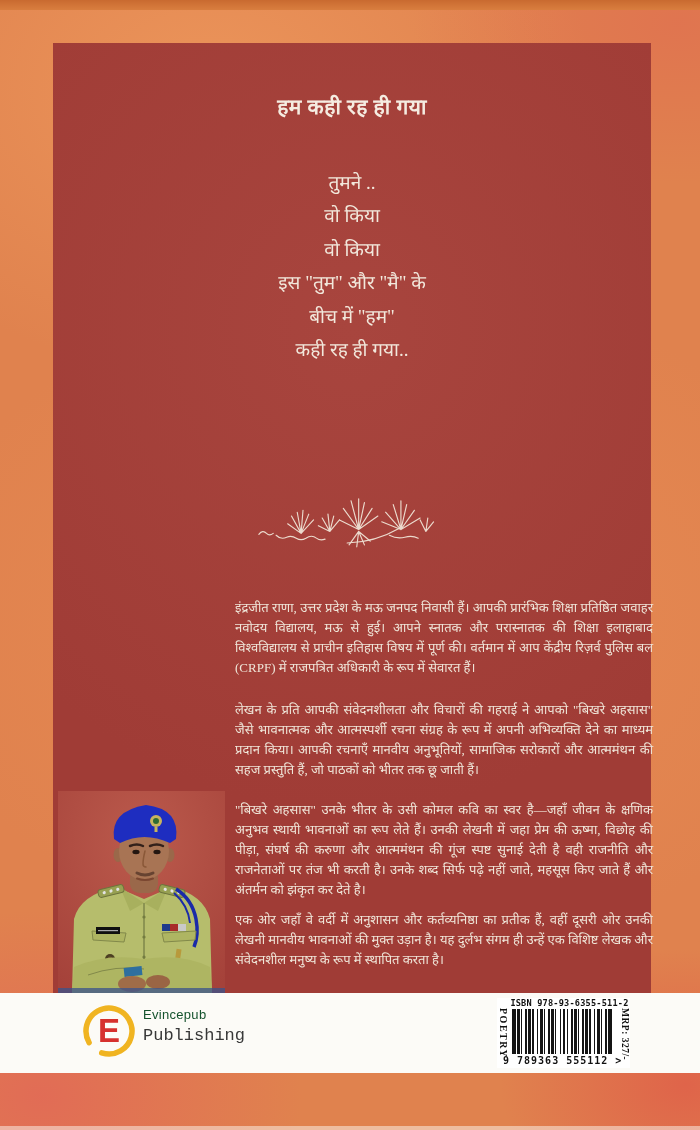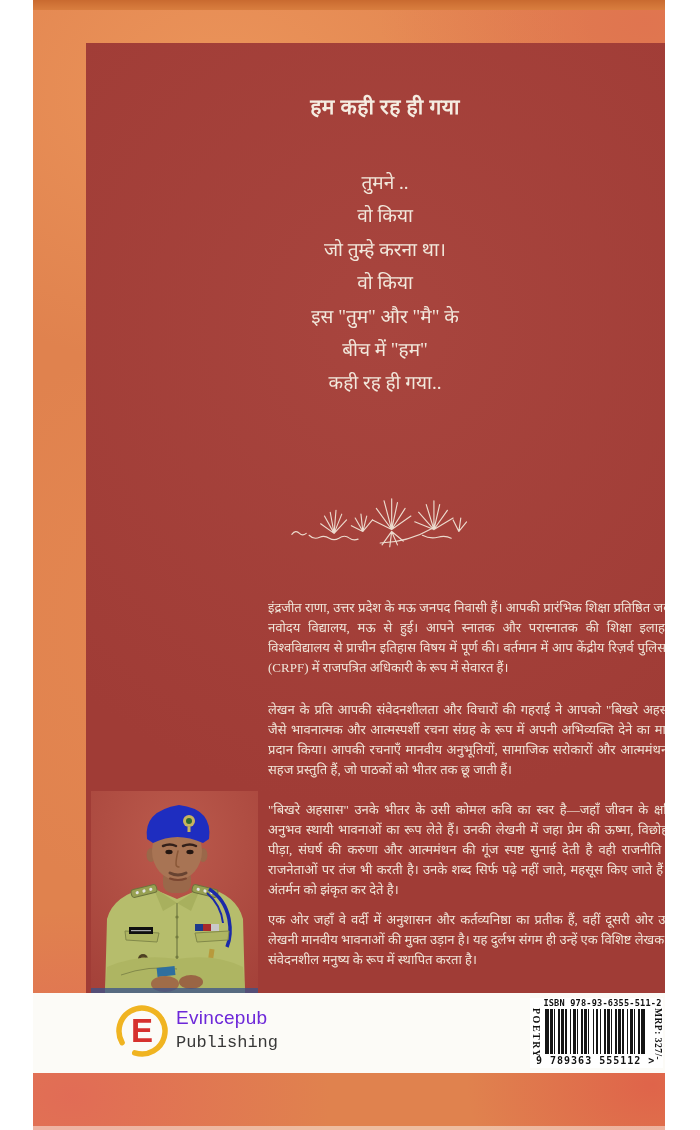--- a/index.html
+++ b/index.html
@@ -1,26 +1,25 @@
 <!DOCTYPE html>
 <html><head>
 <meta charset="utf-8">
 <style>
   html,body { margin:0; padding:0; }
   .page {
-    position:relative; width:632px; height:1130px; overflow:hidden;
+    position:relative; width:700px; height:1130px; overflow:hidden;
     font-family:"Liberation Serif", serif;
     background:
       radial-gradient(420px 300px at 6% 97%, rgba(226,90,92,.55), transparent 62%),
       radial-gradient(300px 220px at 98% 96%, rgba(222,70,70,.5), transparent 62%),
       radial-gradient(430px 260px at 97% 2%, rgba(224,100,82,.45), transparent 62%),
       radial-gradient(620px 460px at 30% 8%, rgba(246,166,102,.5), transparent 62%),
       radial-gradient(720px 520px at 55% 55%, rgba(241,152,92,.4), transparent 66%),
       #e0824e;
-    margin-left: 33px;
   }
   .top-strip { position:absolute; top:0; left:0; right:0; height:10px;
     background:linear-gradient(180deg,#c96a30,#d97e3f); }
   .bottom-edge { position:absolute; bottom:0; left:0; right:0; height:4px;
     background:rgba(252,248,242,.5); }
 
   
   .panel { position:absolute; left:53px; top:43px; width:598px; height:950px;
     background:radial-gradient(90% 60% at 50% 30%, #a8453e 0%, #a03c36 85%); }
   .poem-title { position:absolute; top:49px; left:0; width:100%; text-align:center;
@@ -38,21 +37,21 @@
   
   .photo { position:absolute; left:5px; top:748px; width:167px; height:202px; }
 
   
   .whitebar { position:absolute; left:0; top:993px; width:700px; height:80px; background:#fcfbf7; }
   .logo { position:absolute; left:81px; top:10px; width:56px; height:56px; }
   .logo-letter { position:absolute; left:81px; top:10px; width:56px; height:56px;
     display:flex; align-items:center; justify-content:center;
     font-family:"Liberation Sans", sans-serif; font-weight:700; font-size:33px; color:#d6312e; }
   .pubname { position:absolute; left:143px; top:14px; font-family:"Liberation Sans", sans-serif; }
-  .pubname .l1 { font-size:19px; color:#6d28d9; letter-spacing:.3px; }
+  .pubname .l1 { font-size:13px; color:#14532d; letter-spacing:.3px; }
   .pubname .l2 { font-size:17px; color:#383838; margin-top:4px;font-family:Liberation Mono, monospace; }
 
   .barcode { position:absolute; left:497px; top:5px; width:133px; height:70px; background:#fff; }
   .isbn { position:absolute; top:0; left:12px; right:0; text-align:center;
     font-family:"DejaVu Sans Mono", monospace; font-weight:700; font-size:8.6px; line-height:10px;
     letter-spacing:.2px; color:#111; white-space:nowrap; }
   .genre { position:absolute; left:1px; top:10px; height:50px; writing-mode:vertical-rl;
     font-family:"Liberation Serif", serif; font-weight:700; font-size:10px;
     letter-spacing:1.5px; color:#111; }
   .mrp { position:absolute; right:0; top:10px; height:56px; writing-mode:vertical-rl;
@@ -73,21 +72,20 @@
 
 <div class="page">
   <div class="top-strip"></div>
 
   <div class="panel">
     <div class="poem-title">हम कही रह ही गया</div>
 
     <div class="poem">
       <div>तुमने ..</div>
       <div>वो किया</div>
-      <div>जो तुम्हे करना था।</div>
       <div>वो किया</div>
       <div>इस "तुम" और "मै" के</div>
       <div>बीच में "हम"</div>
       <div>कही रह ही गया..</div>
     </div>
 
     <svg class="grass" viewBox="0 0 200 64" xmlns="http://www.w3.org/2000/svg">
       <g fill="none" stroke="#f2e8da" stroke-width="1.2" stroke-linecap="round" opacity="0.92">
         <path d="M4,49 q4,-5 8,-1 q3,3 7,0"></path>
         <path d="M22,50 q5,5 11,2 q5,-2 10,1 q5,3 10,0 q6,-4 11,0 q4,3 9,1"></path>

